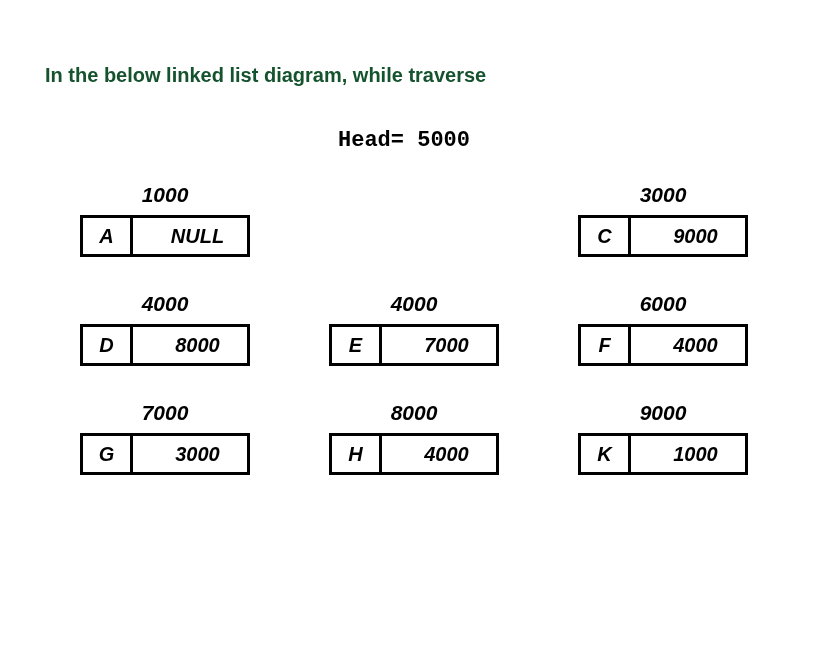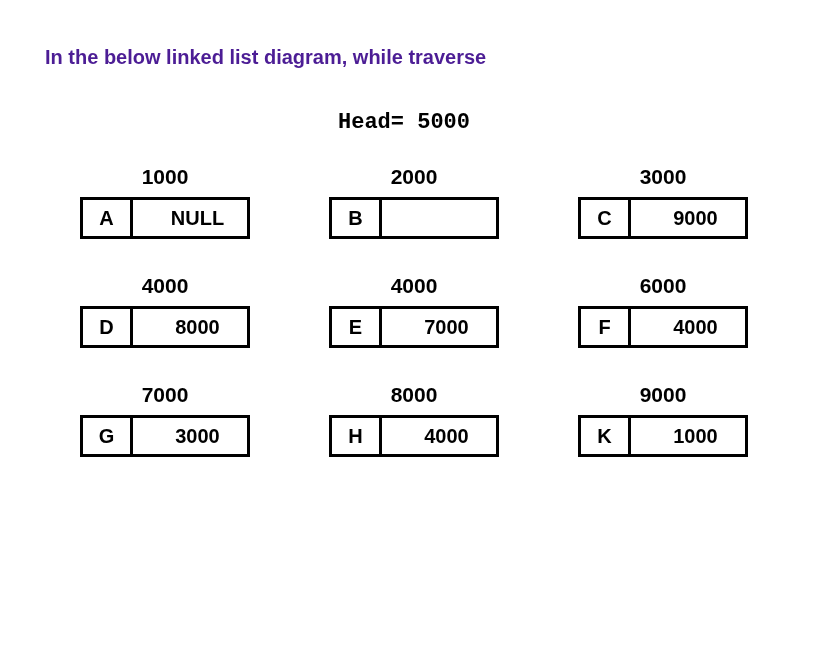--- a/index.html
+++ b/index.html
@@ -10,23 +10,24 @@
     body {
       font-family: Arial, Helvetica, sans-serif;
       background: #ffffff;
       padding: 40px 45px;
       width: 828px;
       height: 652px;
     }
     .question {
       font-size: 20px;
       font-weight: bold;
-      color: #4c1d95;
+      color: #14532d;
       line-height: 1.75;
       margin-bottom: 35px;
+      margin-top: 18px;
     }
     .head-label {
       font-size: 22px;
       font-weight: bold;
       color: #000000;
       text-align: center;
       margin-bottom: 30px;
       margin-left: -20px;
       font-family: Liberation Mono, monospace;
     }
@@ -38,20 +39,21 @@
     .node-row {
       display: flex;
       justify-content: space-between;
       padding: 0 30px;
     }
     .node-group {
       display: flex;
       flex-direction: column;
       align-items: center;
       width: 180px;
+      font-style: italic;
     }
     .address {
       font-size: 21px;
       font-weight: bold;
       color: #000000;
       margin-bottom: 8px;
     }
     .node-box {
       display: flex;
       border: 3px solid #000000;
@@ -89,27 +91,20 @@
 <div class="head-label">Head= 5000</div>
 
 <div class="nodes-grid">
 
   <div class="node-row">
     <div class="node-group">
       <div class="address">1000</div>
       <div class="node-box">
         <div class="node-data">A</div>
         <div class="node-next">NULL</div>
-      </div>
-    </div>
-    <div class="node-group">
-      <div class="address">2000</div>
-      <div class="node-box">
-        <div class="node-data">B</div>
-        <div class="node-next"></div>
       </div>
     </div>
     <div class="node-group">
       <div class="address">3000</div>
       <div class="node-box">
         <div class="node-data">C</div>
         <div class="node-next">9000</div>
       </div>
     </div>
   </div>

